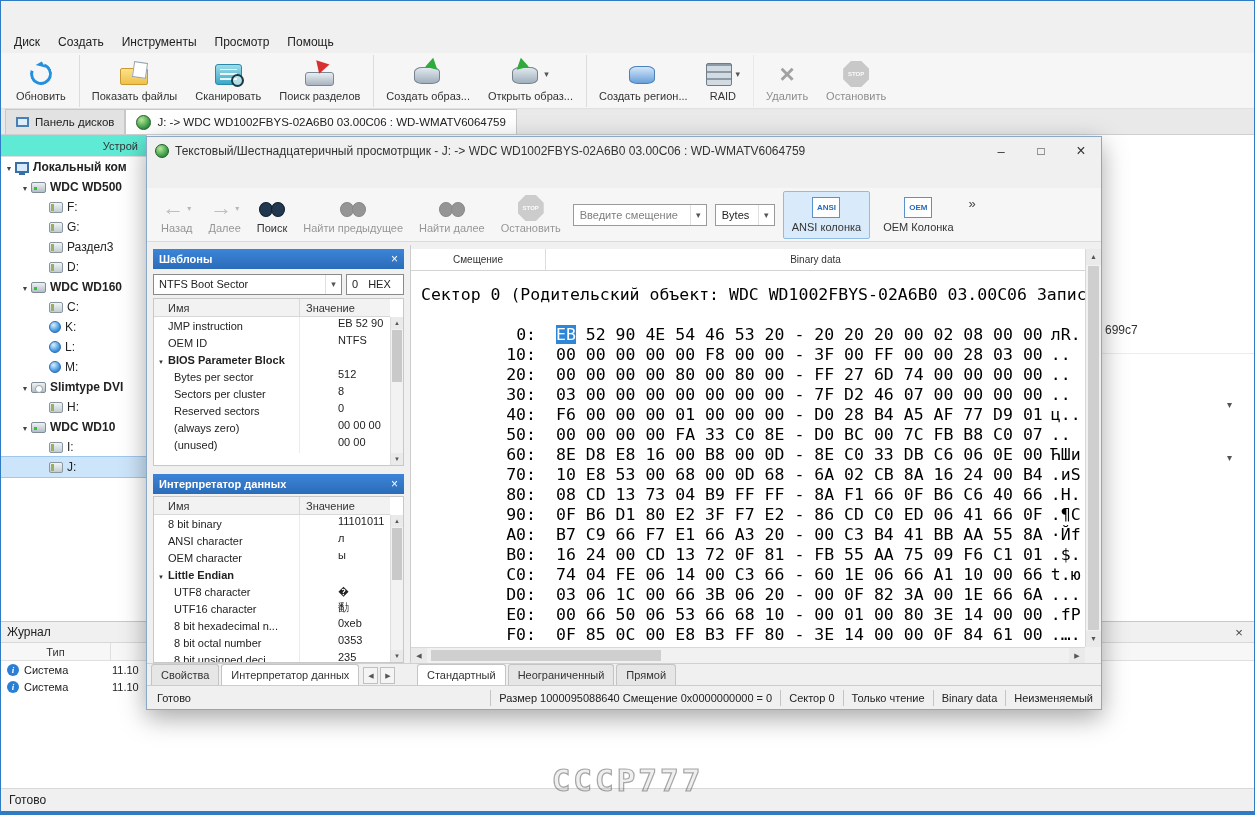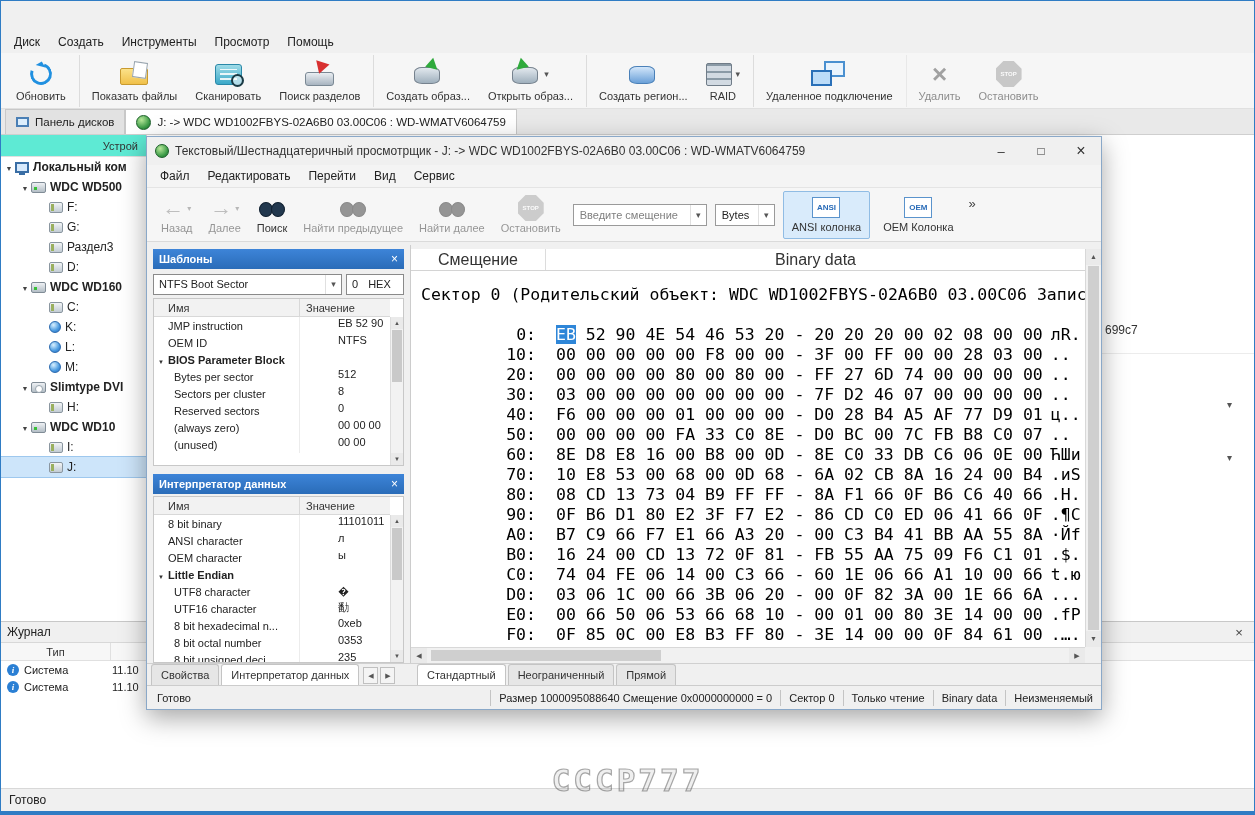--- a/index.html
+++ b/index.html
@@ -219,21 +219,21 @@
   .mini-scroll { position:absolute; top:18px; right:0; bottom:0; width:13px; background:#f2f2f2;
                  border-left:1px solid #ddd; }
   .mini-scroll::before { content:"▲"; position:absolute; top:0; left:0; right:0; height:12px; font-size:6px;
                  color:#555; text-align:center; line-height:12px; background:#eaeaea; }
   .mini-scroll::after { content:"▼"; position:absolute; bottom:0; left:0; right:0; height:12px; font-size:6px;
                  color:#555; text-align:center; line-height:12px; background:#eaeaea; }
   .mini-thumb { position:absolute; top:13px; left:1px; right:1px; height:52px; background:#c9c9c9; }
 
   
   .hex-panel { position:absolute; left:264px; top:112px; right:16px; bottom:46px; background:#fff; overflow:hidden; }
-  .hexhead { height:22px; display:flex; border-bottom:1px solid #d4d4d4; font-size:16px; color:#333; }
+  .hexhead { height:22px; display:flex; border-bottom:1px solid #d4d4d4; font-size:10px; color:#333; }
   .hh-off { width:135px; display:flex; align-items:center; justify-content:center; border-right:1px solid #dcdcdc; }
   .hh-data { flex:1; display:flex; align-items:center; justify-content:center; }
   .hexbody { position:absolute; top:22px; left:0; right:0; bottom:16px; overflow:hidden;
              font-family:"DejaVu Sans Mono", monospace; font-size:16.5px; color:#000; }
   .sector-line { height:20px; line-height:20px; margin:14px 0 20px 10px; white-space:nowrap; overflow:hidden; }
   .hrow { height:20px; line-height:20px; white-space:nowrap; }
   .hoff { display:inline-block; width:125px; text-align:right; margin-right:20px; }
   .hsel { background:#2e86d8; color:#fff; margin-right:1ch; }
   .hsel:empty { display:none; }
   .hdash::before { content:" - "; }
@@ -343,26 +343,20 @@
         <span class="tb-label">Создать регион...</span>
       </div>
 
       <div class="tb-btn dropdown">
         <div class="tb-ico-row">
           <span class="tb-ico raid-icon"></span>
         </div>
         <span class="tb-label">RAID</span>
       </div>
 
-      <div class="tb-btn sep_before">
-        <div class="tb-ico-row">
-          <span class="tb-ico remote-connect-icon"></span>
-        </div>
-        <span class="tb-label">Удаленное подключение</span>
-      </div>
 
       <div class="tb-btn disabled sep_before">
         <div class="tb-ico-row">
           <span class="tb-ico delete-icon"></span>
         </div>
         <span class="tb-label">Удалить</span>
       </div>
 
       <div class="tb-btn disabled">
         <div class="tb-ico-row">
@@ -530,28 +524,20 @@
   <div class="v-titlebar">
     <span class="rstudio-icon" style="margin-left:8px;width:14px;height:14px"></span>
     <span class="apptitle">Текстовый/Шестнадцатеричный просмотрщик - J: -&gt; WDC WD1002FBYS-02A6B0 03.00C06 : WD-WMATV6064759</span>
     <div class="win-controls">
       <span class="win-btn min-btn"></span>
       <span class="win-btn max-btn"></span>
       <span class="win-btn close-btn"></span>
     </div>
   </div>
 
-  <div class="v-menubar">
-
-  <span class="menu-item">Файл</span>
-      <span class="menu-item">Редактировать</span>
-      <span class="menu-item">Перейти</span>
-      <span class="menu-item">Вид</span>
-      <span class="menu-item">Сервис</span>
-    </div>
 
   <div class="v-toolbar">
     <div style="display:flex">
 
         <div class="vtb-btn disabled dropdown">
           <div class="v-ico-row">
             <span class="back-arrow-icon"></span>
           </div>
           <span class="vtb-label">Назад</span>
         </div>

